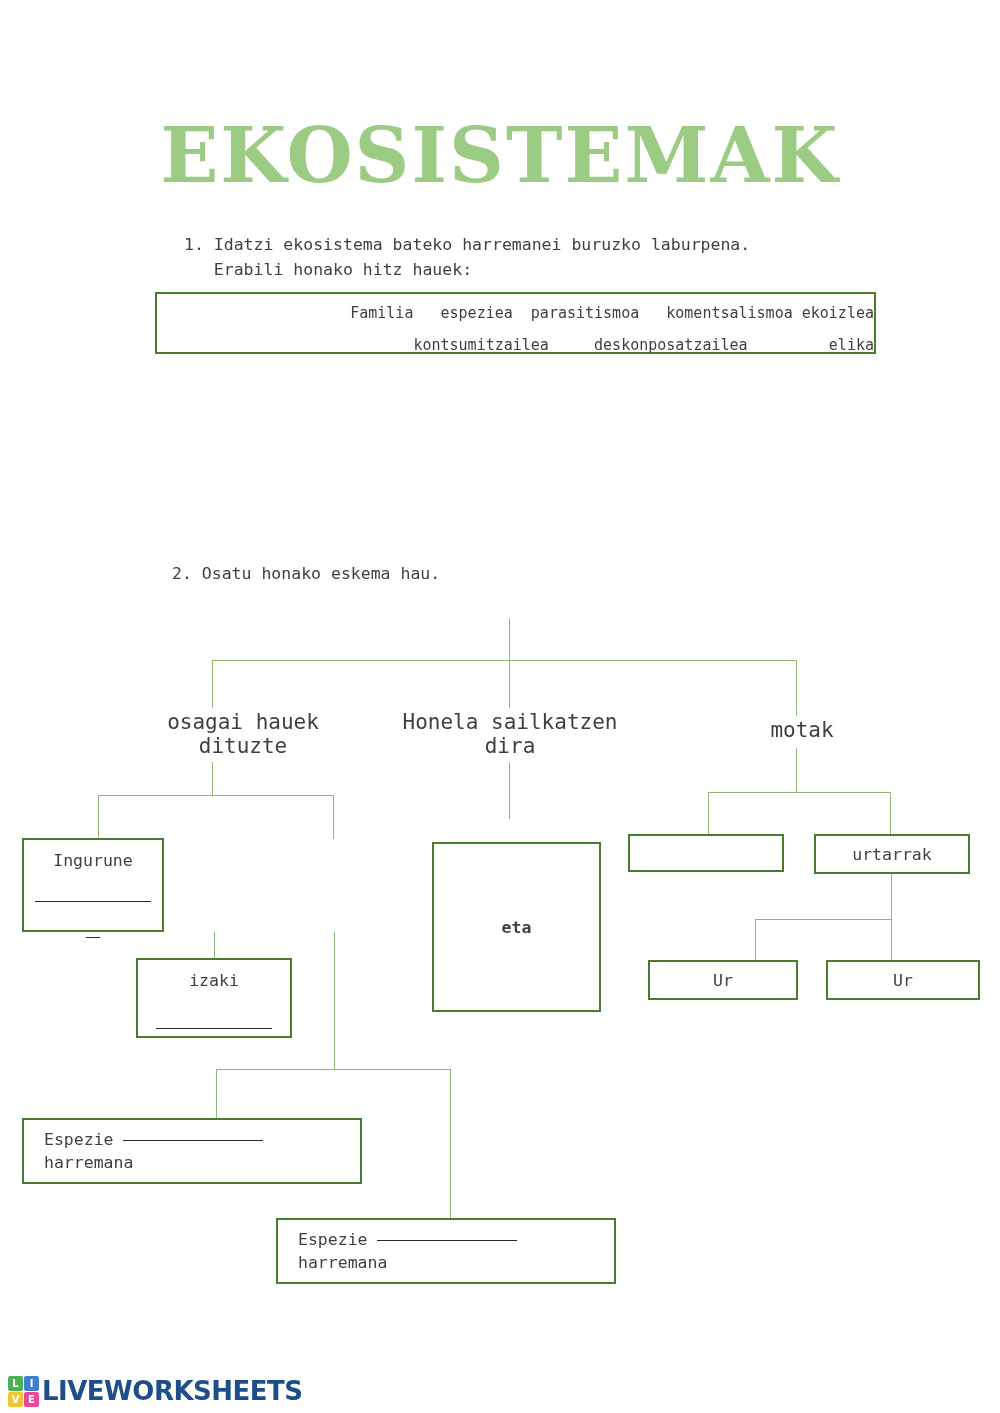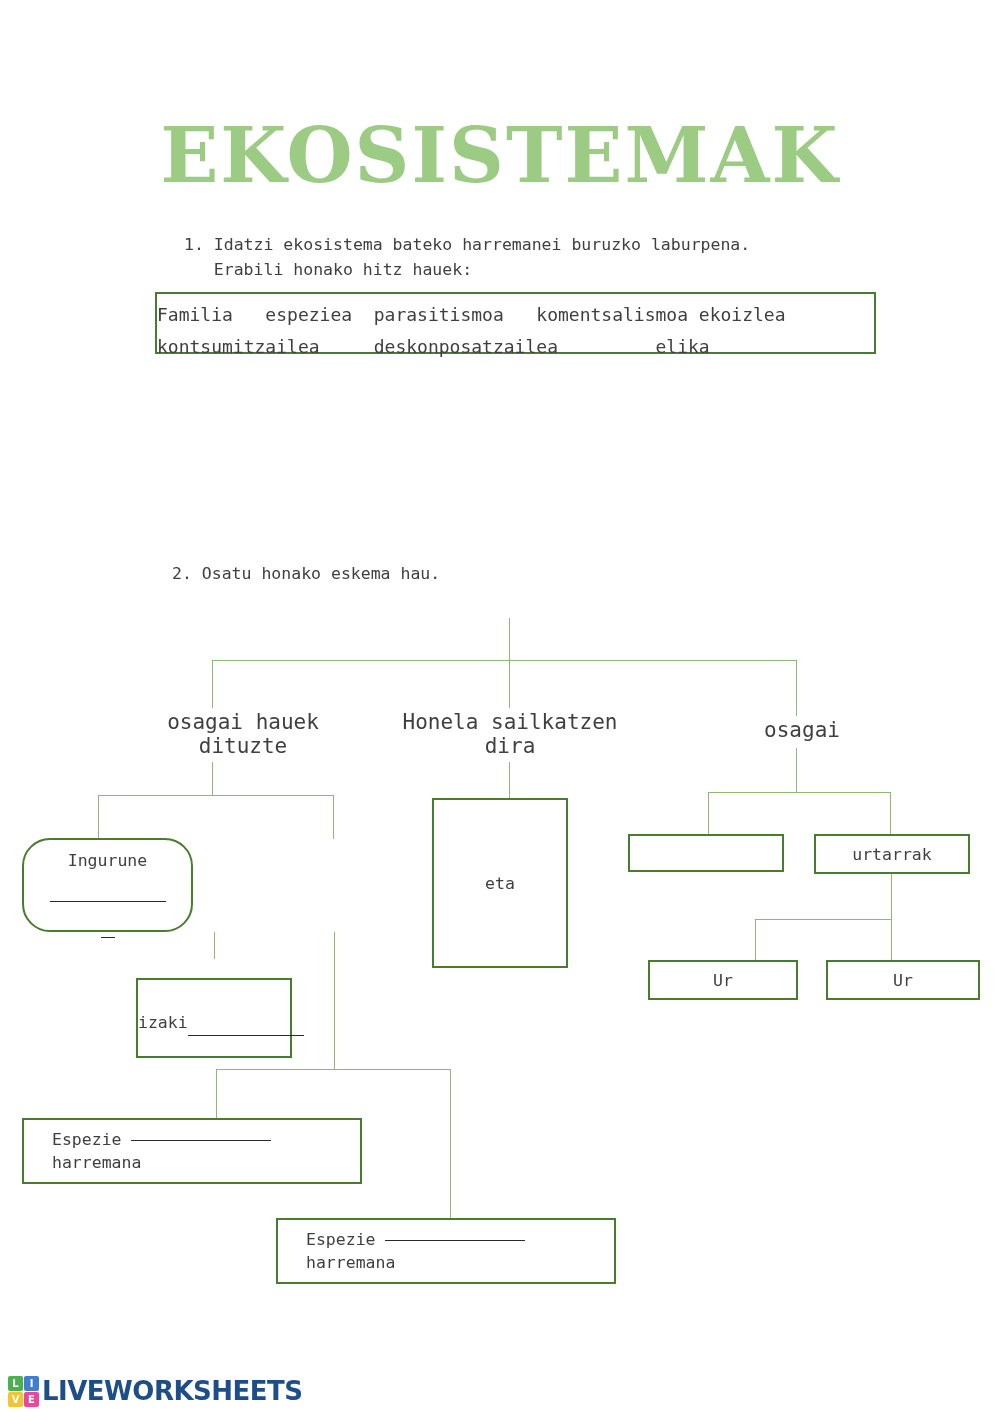--- a/index.html
+++ b/index.html
@@ -49,22 +49,22 @@
     top: 292px;
     width: 721px;
     height: 62px;
     border: 2px solid #4a7c2f;
     box-sizing: border-box;
     background: #ffffff;
   }
   .word-bank-line {
     position: absolute;
     width: 100%;
-    text-align: left;
-    font-size: 18px;
+    text-align: right;
+    font-size: 15px;
     white-space: pre;
     color: #3f3f3f;
   }
   #word-bank-line-1 { top: 10px; }
   #word-bank-line-2 { top: 42px; }
 
   
   #diagram {
     position: absolute;
     left: 0;
@@ -84,21 +84,21 @@
     display: flex;
     align-items: center;
     justify-content: center;
     text-align: center;
     white-space: pre;
     z-index: 3;
   }
   .node.left-align {
     justify-content: flex-start;
     text-align: left;
-    padding-left: 28px;
+    padding-left: 20px;
   }
 
   .branch-label {
     position: absolute;
     font-size: 21px;
     line-height: 24px;
     color: #3f3f3f;
     text-align: center;
     white-space: pre;
     z-index: 3;
@@ -114,27 +114,27 @@
   .conn-v {
     position: absolute;
     width: 0;
     border-left: 1.5px solid #8fb873;
     z-index: 1;
   }
 
   
   #node-ekosistema  { left: 432px; top: 578px;  width: 156px; height: 40px; }
 
-  #node-ingurune    { left: 22px;  top: 838px;  width: 171px; height: 94px;
-                      flex-direction: column; justify-content: flex-start; padding-top: 9px; border-radius: 28px; }
+  #node-ingurune    { left: 22px;  top: 838px;  width: 142px; height: 94px;
+                      flex-direction: column; justify-content: flex-start; padding-top: 9px; }
   #node-hauen       { left: 256px; top: 838px;  width: 156px; height: 94px; }
   #node-izaki       { left: 136px; top: 958px;  width: 156px; height: 80px;
-                      flex-direction: row; justify-content: flex-start; padding-top: 9px; margin-top: 20px; }
-
-  #node-eta         { left: 432px; top: 798px;  width: 136px; height: 170px; }
+                      flex-direction: column; justify-content: flex-start; padding-top: 9px; }
+
+  #node-eta         { left: 432px; top: 842px;  width: 169px; height: 170px; font-weight: bold; }
 
   #node-empty-right { left: 628px; top: 834px;  width: 156px; height: 38px; }
   #node-urtarrak    { left: 814px; top: 834px;  width: 156px; height: 40px; }
   #node-ur-1        { left: 648px; top: 960px;  width: 150px; height: 40px; }
   #node-ur-2        { left: 826px; top: 960px;  width: 154px; height: 40px; }
 
   #node-espezie-1   { left: 22px;  top: 1118px; width: 340px; height: 66px;
                       flex-direction: column; align-items: flex-start; justify-content: center; }
   #node-espezie-2   { left: 276px; top: 1218px; width: 340px; height: 66px;
                       flex-direction: column; align-items: flex-start; justify-content: center; }
@@ -213,21 +213,21 @@
   <div class="conn-h" style="left:212px; top:660px; width:584px;"></div>
 
   <div class="conn-v" style="left:212px; top:660px; height:48px;"></div>
   <div class="conn-v" style="left:509px; top:660px; height:48px;"></div>
   <div class="conn-v" style="left:796px; top:660px; height:56px;"></div>
 
   <div class="branch-label" id="label-osagai">osagai hauek
 dituzte</div>
   <div class="branch-label" id="label-honela">Honela sailkatzen
 dira</div>
-  <div class="branch-label" id="label-motak">osagai</div>
+  <div class="branch-label" id="label-motak">motak</div>
 
   <div class="conn-v" style="left:212px; top:762px; height:34px;"></div>
   <div class="conn-h" style="left:98px; top:795px; width:236px;"></div>
   <div class="conn-v" style="left:98px; top:795px; height:44px;"></div>
   <div class="conn-v" style="left:333px; top:795px; height:44px;"></div>
 
   <div class="conn-v" style="left:509px; top:762px; height:57px;"></div>
 
   <div class="conn-v" style="left:796px; top:748px; height:45px;"></div>
   <div class="conn-h" style="left:708px; top:792px; width:183px;"></div>

